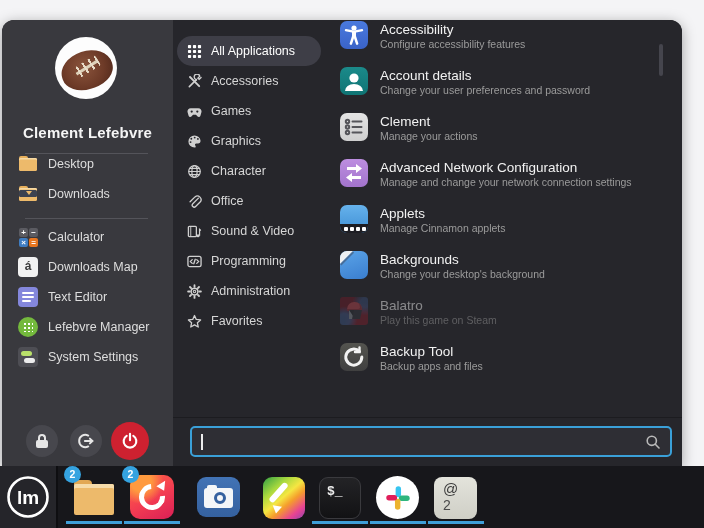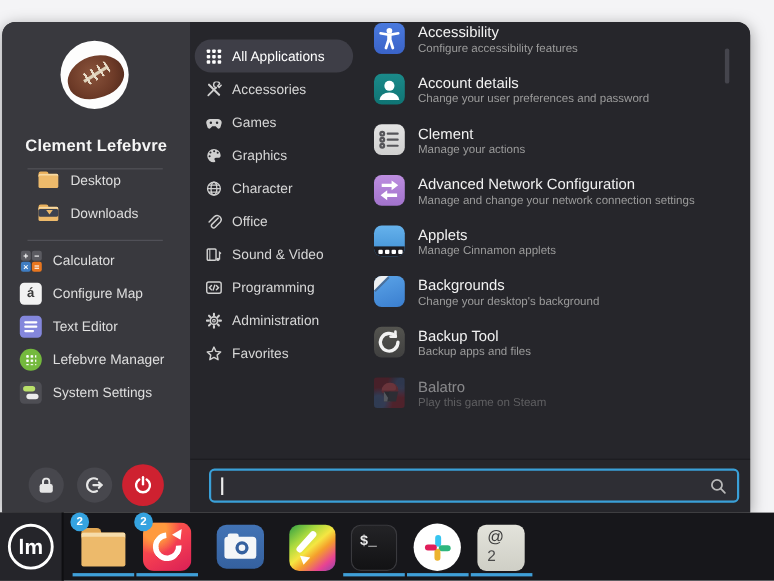--- a/index.html
+++ b/index.html
@@ -38,21 +38,21 @@
     background-position:0 0, 0 5px; background-repeat:no-repeat, no-repeat;
     border-radius:3px;
   }
   .user-name {
     position:absolute; top:104px; left:0; width:100%; text-align:center;
     color:#f5f5f5; font-size:15px; font-weight:bold; letter-spacing:.2px;
   }
   .side-sep { position:absolute; left:23px; width:123px; height:1px; background:#54545a; }
   .sep-1 { top:133px; } .sep-2 { top:198px; }
   .side-list { position:absolute; left:0; width:100%; }
-  .places-list { top:129px;padding-left:16px; }
+  .places-list { top:129px; }
   .side-apps-list { top:202px; }
   .side-row { height:30px; display:flex; align-items:center; padding-left:16px; cursor:default; }
   .side-row .lbl { color:#dedede; font-size:12.5px; margin-left:10px; }
 
   
   .sicon { width:20px; height:20px; position:relative; flex:none; }
   .folder-mini { position:relative; }
   .folder-mini .tab { position:absolute; left:1px; top:2px; width:9px; height:5px; background:#e8b05c; border-radius:2px 2px 0 0; }
   .folder-mini .bodyp { position:absolute; left:1px; top:4px; width:18px; height:13px; background:#edba6b; border-radius:1.5px; box-shadow:inset 0 1.5px 0 #f6d9a4; }
   .dl-front { position:absolute; left:1px; top:6px; width:18px; height:7px; background:#3c4250; border-radius:1.5px; }
@@ -218,21 +218,21 @@
         <span class="sicon calc-grid">
           <span class="calc-key ck-a">+</span>
           <span class="calc-key ck-b">−</span>
           <span class="calc-key ck-c">×</span>
           <span class="calc-key ck-d">=</span>
         </span>
         <span class="lbl">Calculator</span>
       </div>
       <div class="side-row">
         <span class="sicon charmap-sq">á</span>
-        <span class="lbl">Configure Map</span>
+        <span class="lbl">Downloads Map</span>
       </div>
       <div class="side-row">
         <span class="sicon texted-sq">
             <i></i>
             <i></i>
             <i></i>
           </span>
         <span class="lbl">Text Editor</span>
       </div>
       <div class="side-row">
@@ -462,42 +462,42 @@
         <span class="app-icon ai-backgrounds">
           <span class="bg-fold"></span>
             <span class="bg-fold-shadow"></span>
         </span>
         <span class="app-texts">
           <div class="app-title">Backgrounds</div>
           <div class="app-desc">Change your desktop's background</div>
         </span>
       </div>
 
-      <div class="app-row">
-        <span class="app-icon ai-backup">
-          <svg width="28" height="28" viewBox="0 0 28 28" fill="none" stroke="#f2f2f2" stroke-width="3" stroke-linecap="round">
-              <path d="M19.5,8.5 A8,8 0 1 0 21.8,14"></path>
-              <path d="M19.5,4.5 V9 H15" stroke-width="2.4"></path>
-            </svg>
-        </span>
-        <span class="app-texts">
-          <div class="app-title">Backup Tool</div>
-          <div class="app-desc">Backup apps and files</div>
-        </span>
-      </div>
-
       <div class="app-row dimmed">
         <span class="app-icon ai-balatro">
           <span class="bal-cap"></span>
             <span class="bal-face"></span>
             <span class="bal-dark"></span>
         </span>
         <span class="app-texts">
           <div class="app-title">Balatro</div>
           <div class="app-desc">Play this game on Steam</div>
+        </span>
+      </div>
+
+      <div class="app-row">
+        <span class="app-icon ai-backup">
+          <svg width="28" height="28" viewBox="0 0 28 28" fill="none" stroke="#f2f2f2" stroke-width="3" stroke-linecap="round">
+              <path d="M19.5,8.5 A8,8 0 1 0 21.8,14"></path>
+              <path d="M19.5,4.5 V9 H15" stroke-width="2.4"></path>
+            </svg>
+        </span>
+        <span class="app-texts">
+          <div class="app-title">Backup Tool</div>
+          <div class="app-desc">Backup apps and files</div>
         </span>
       </div>
 
     </div>
 
     <div class="scroll-thumb"></div>
 
     <div class="search-area">
       <div class="search-box">
         <span class="caret"></span>

